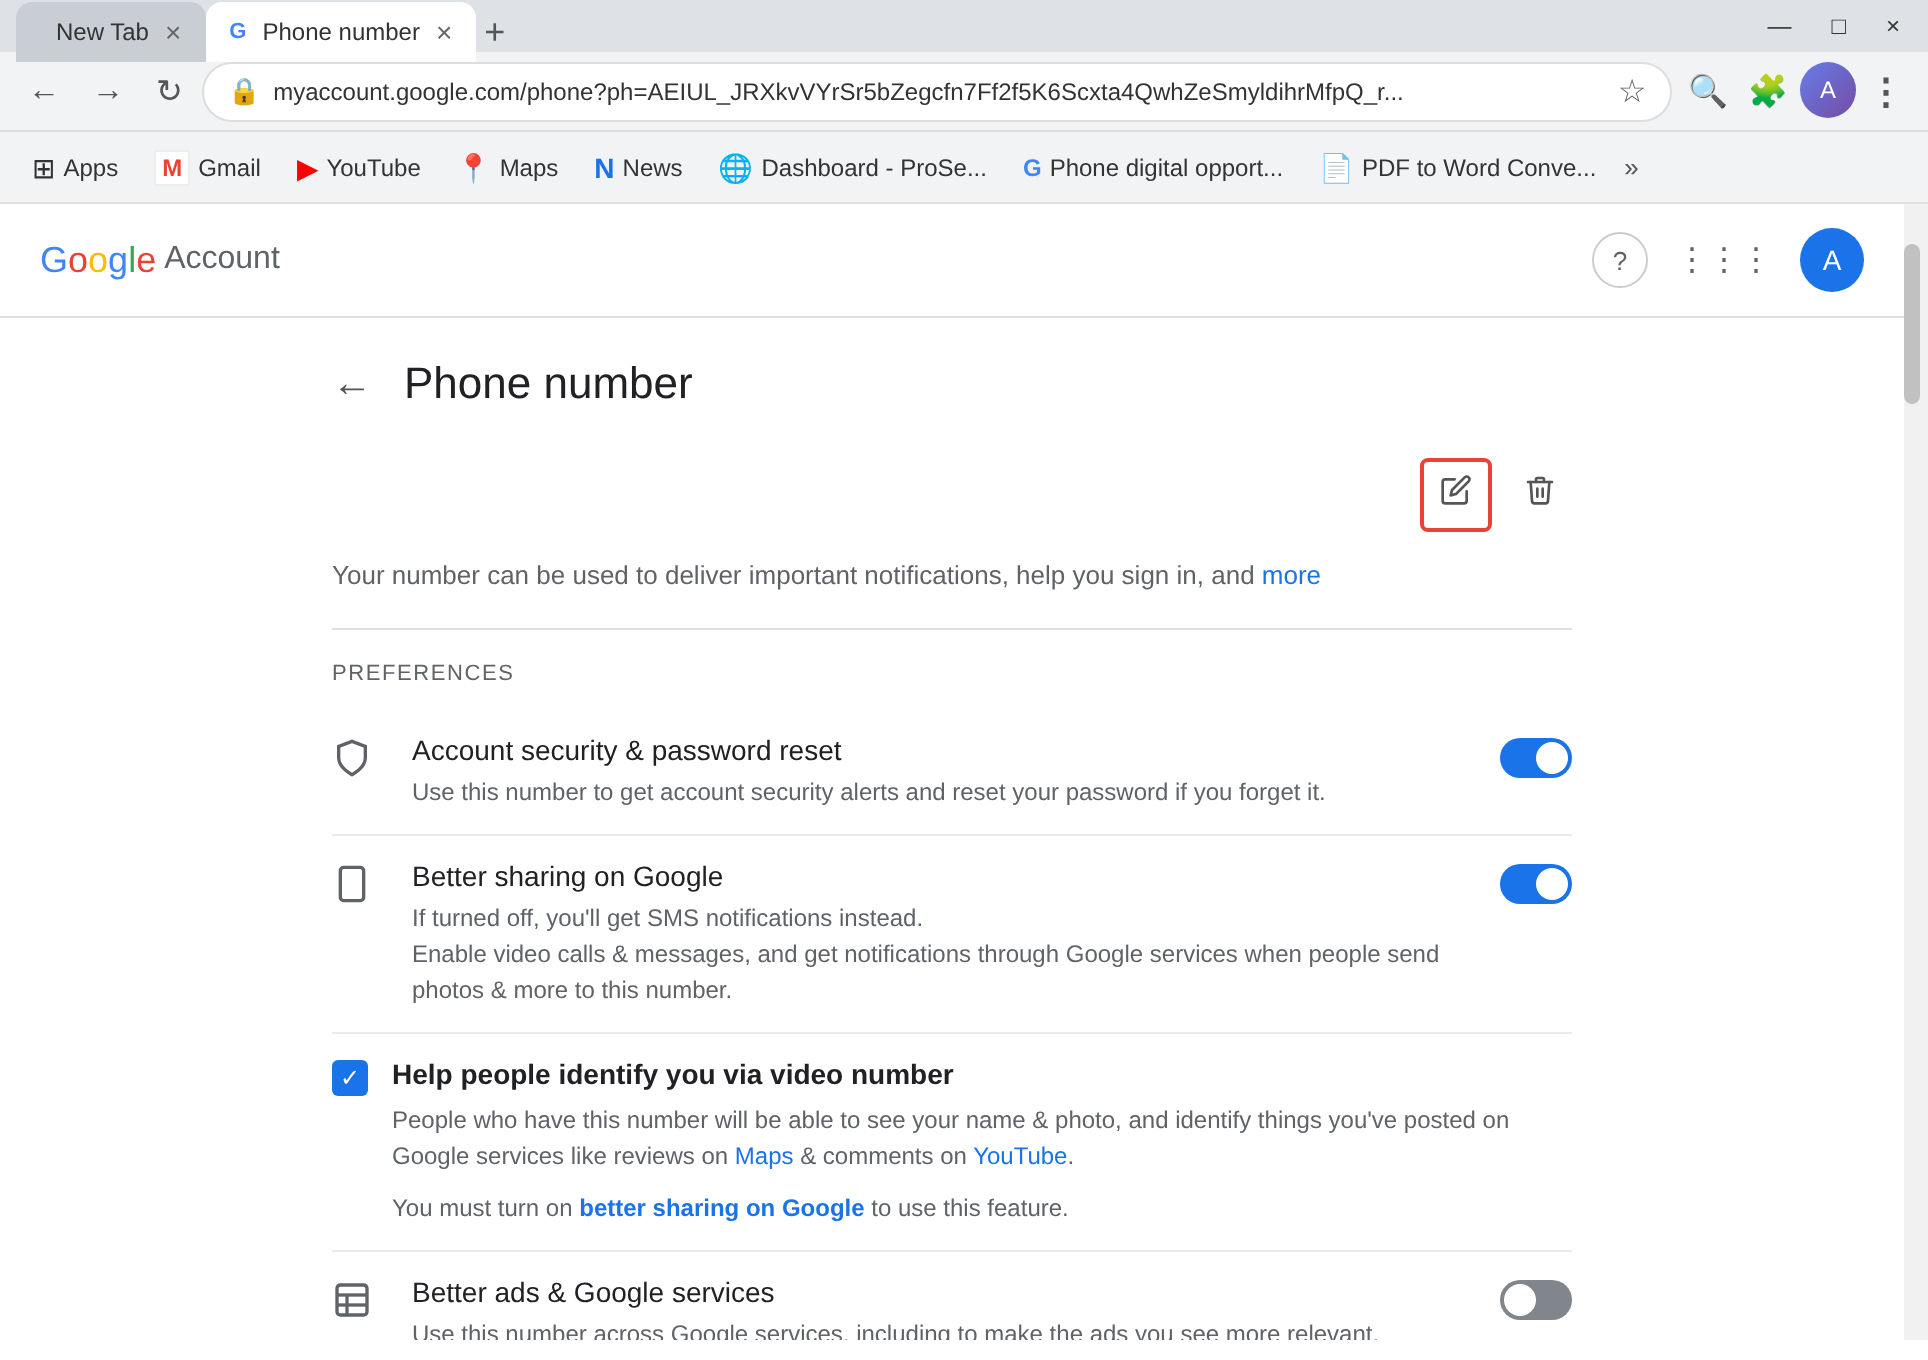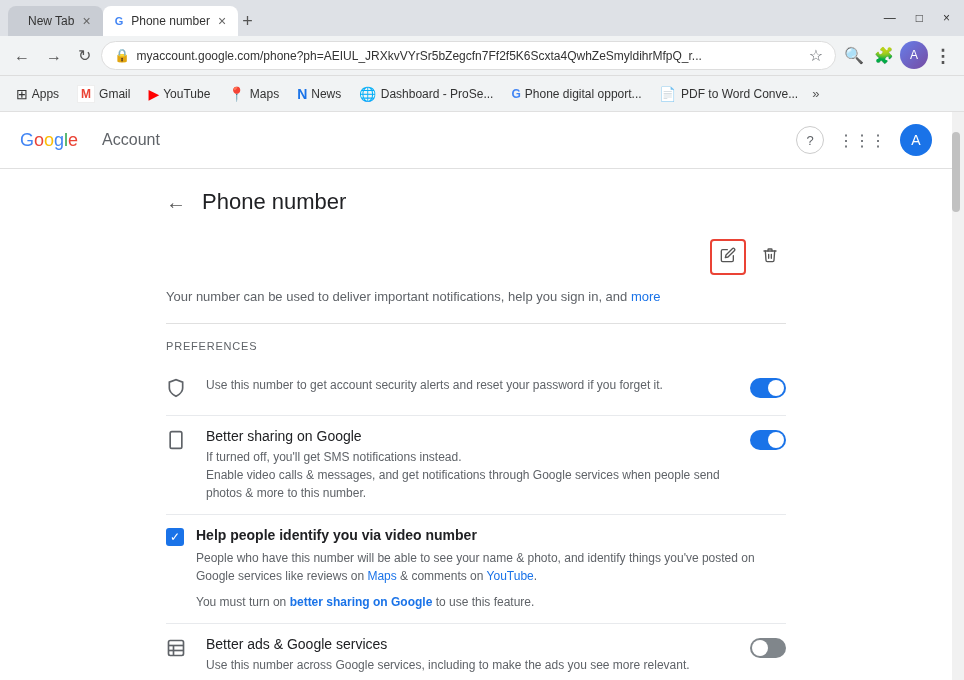--- a/index.html
+++ b/index.html
@@ -1,21 +1,21 @@
 <!DOCTYPE html>
 <html><head>
   <meta charset="utf-8">
   <style>
     * { margin: 0; padding: 0; box-sizing: border-box; }
     body { font-family: Arial, sans-serif; background: #fff; width: 964px; height: 680px; overflow: hidden; font-size: 13px; }
 
     
     .title-bar {
       background: #dee1e6;
-      height: 36px;
+      height: 26px;
       display: flex;
       align-items: center;
       padding: 0 8px;
       gap: 0;
     }
     .tabs {
       display: flex;
       align-items: flex-end;
       height: 36px;
       flex: 1;
@@ -123,21 +123,21 @@
     .ga-header {
       display: flex;
       align-items: center;
       justify-content: space-between;
       padding: 12px 20px;
       border-bottom: 1px solid #e0e0e0;
     }
     .ga-logo {
       display: flex;
       align-items: center;
-      gap: 20px;
+      gap: 0;
       font-size: 18px;
     }
     .ga-logo-g { color: #4285f4; }
     .ga-logo-o1 { color: #ea4335; }
     .ga-logo-o2 { color: #fbbc05; }
     .ga-logo-g2 { color: #4285f4; }
     .ga-logo-l { color: #34a853; }
     .ga-logo-e { color: #ea4335; }
     .ga-logo-text { color: #5f6368; font-size: 16px; margin-left: 4px; text-align: center; }
     .ga-header-icons { display: flex; gap: 8px; align-items: center; }
@@ -436,20 +436,21 @@
 
       <div class="section-label">PREFERENCES</div>
 
       <div class="pref-item">
         <div class="pref-icon">
           <svg width="20" height="20" viewBox="0 0 24 24" fill="none" stroke="#5f6368" stroke-width="2">
             <path d="M12 22s8-4 8-10V5l-8-3-8 3v7c0 6 8 10 8 10z"></path>
           </svg>
         </div>
         <div class="pref-content">
+          <div class="pref-title">Account security &amp; password reset</div>
           <div class="pref-desc">Use this number to get account security alerts and reset your password if you forget it.</div>
         </div>
         <div class="pref-toggle">
           <label class="toggle">
             
             <span class="toggle-slider"></span>
           </label>
         </div>
       </div>
 

